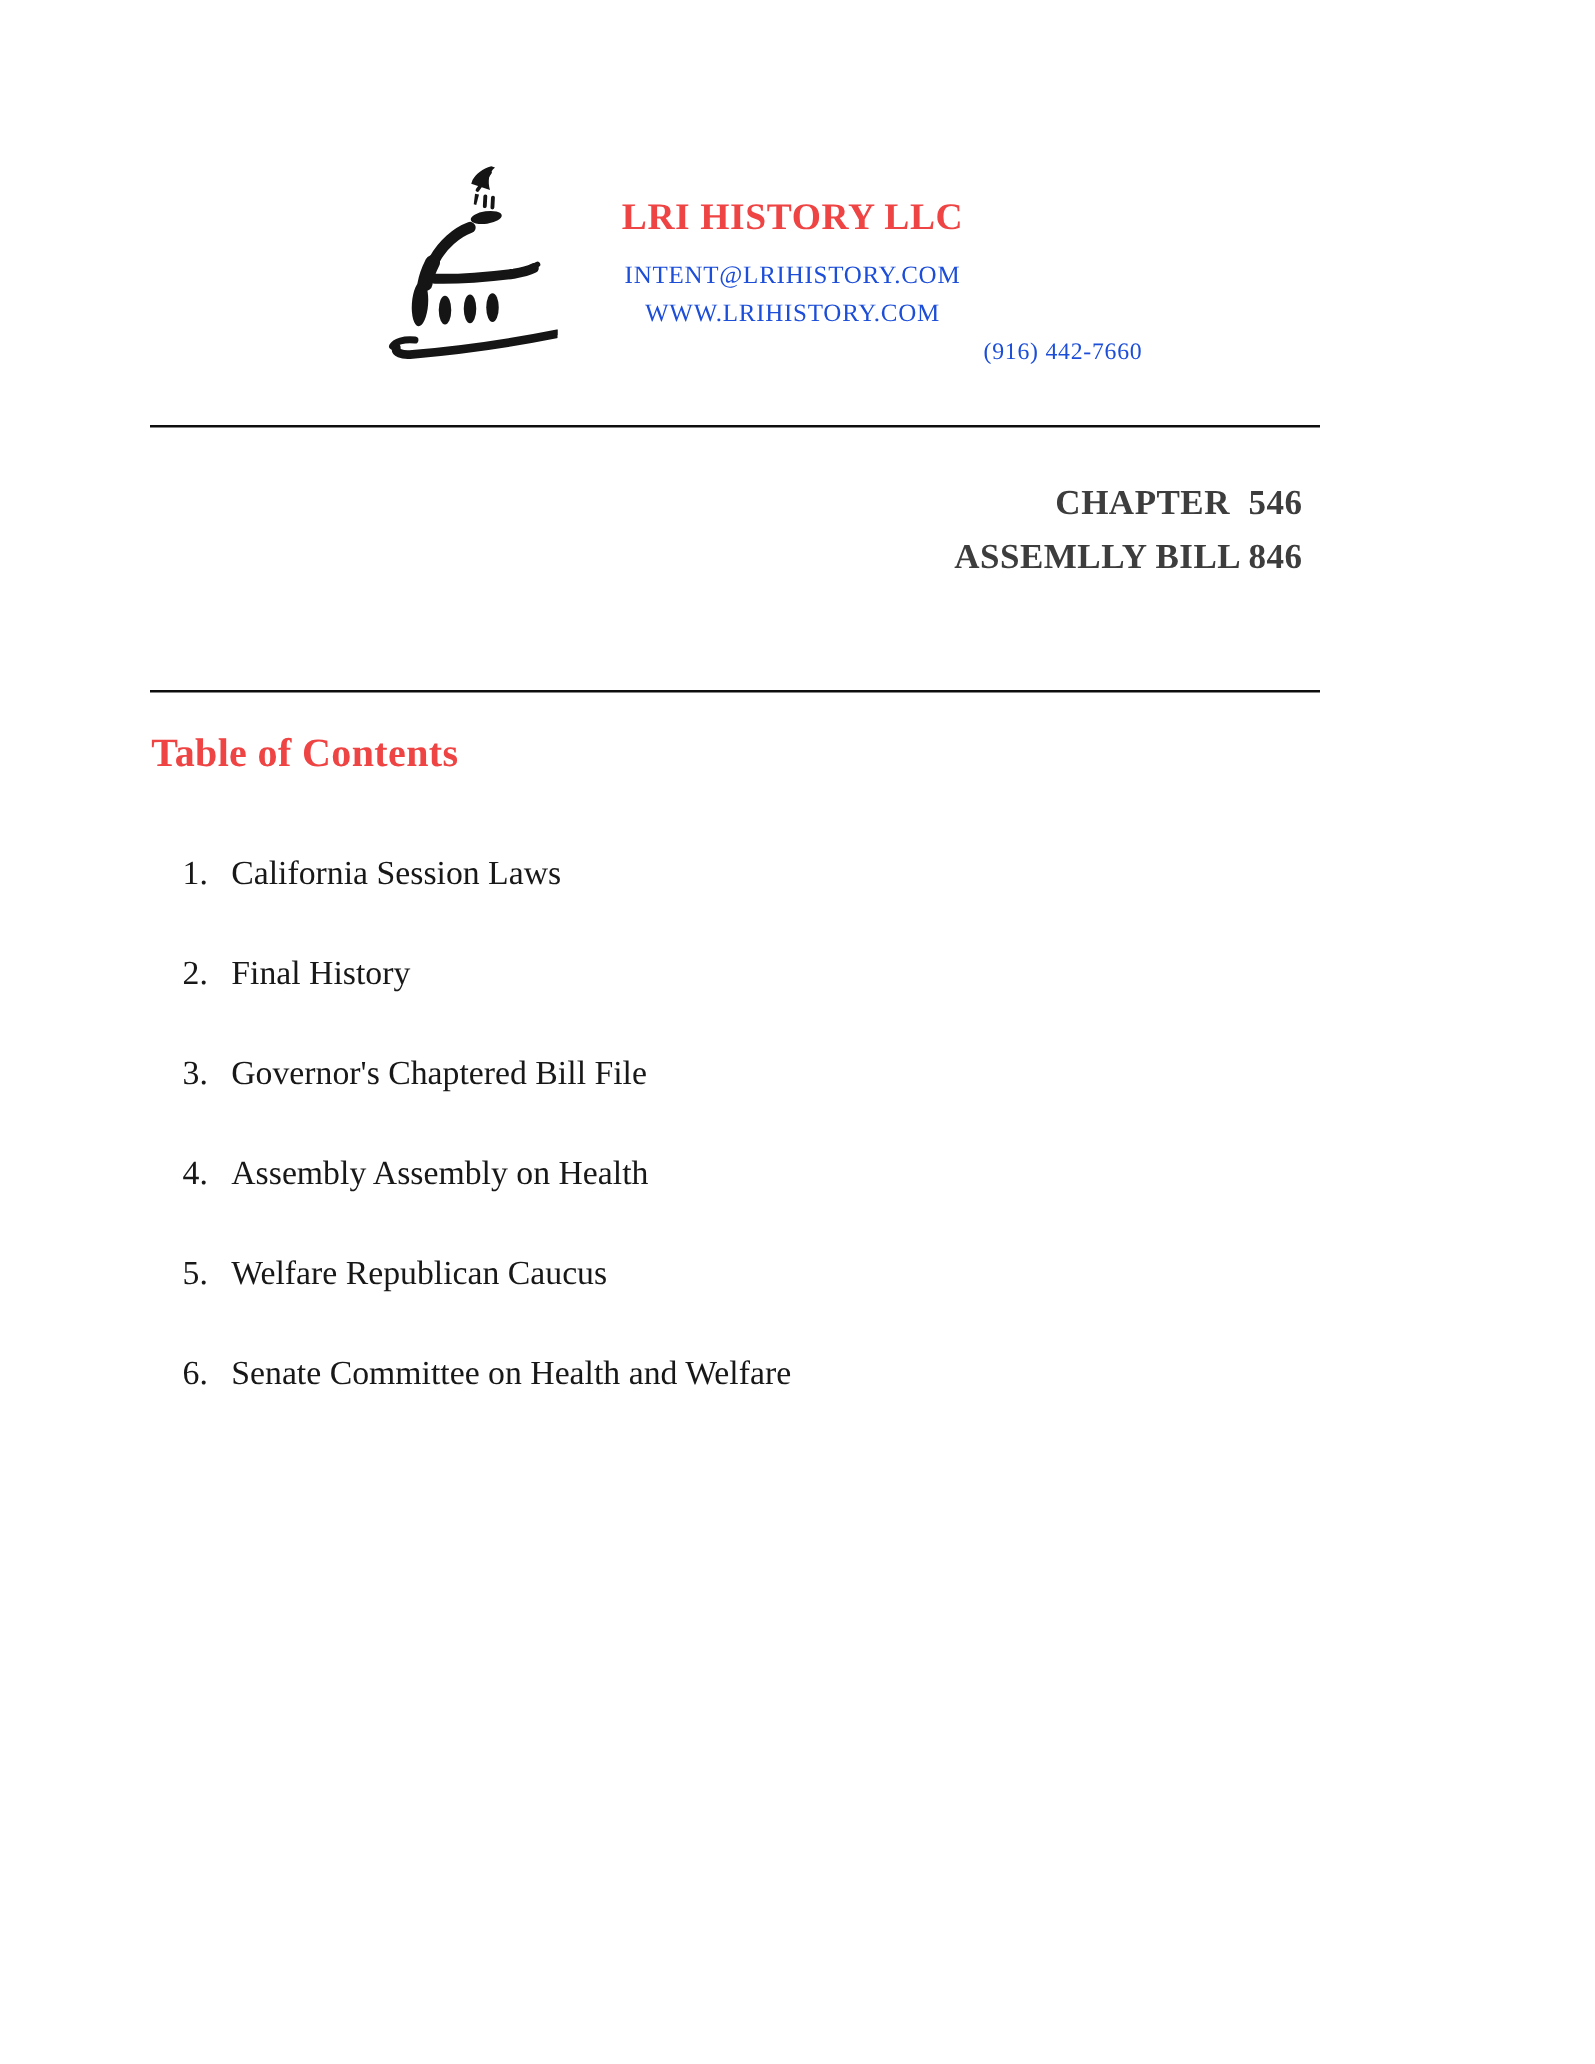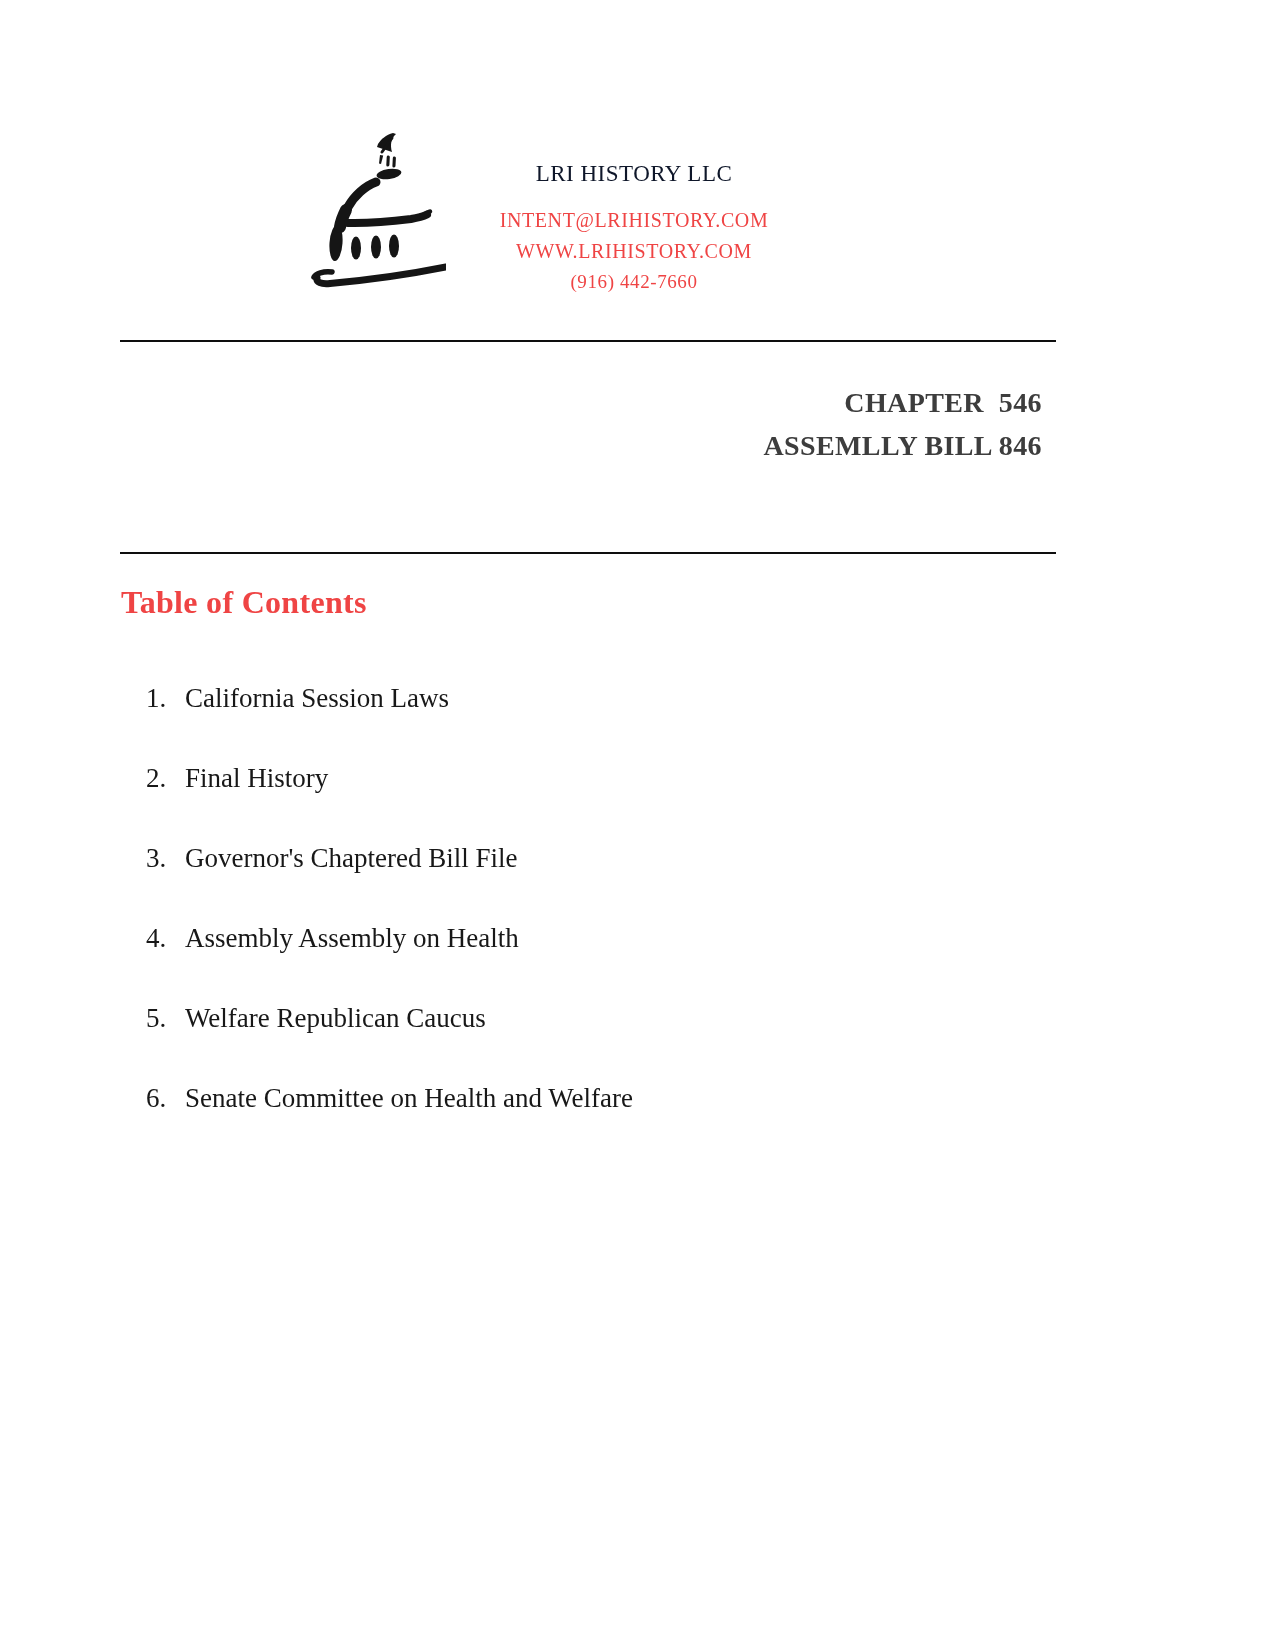--- a/index.html
+++ b/index.html
@@ -30,39 +30,40 @@
     left: 354px;
     top: 0;
     width: 560px;
     text-align: center;
   }
   .company-name {
     position: absolute;
     top: 154px;
     left: 0;
     width: 100%;
-    font-size: 23px;
+    font-size: 30px;
     line-height: 40px;
     letter-spacing: 0.5px;
-    color: #0f172a;
+    color: #ef4444;
     white-space: pre;
+    font-weight: bold;
   }
   .contact-line {
     position: absolute;
     left: 0;
     width: 100%;
     font-size: 20px;
     line-height: 24px;
     letter-spacing: 0.6px;
-    color: #ef4444;
+    color: #1d4ed8;
     white-space: pre;
   }
   .contact-email   { top: 208px; }
   .contact-website { top: 239px; }
-  .contact-phone   { top: 270px; font-size: 19px; }
+  .contact-phone   { top: 270px; font-size: 19px; text-align: right; }
 
   
   .rule {
     position: absolute;
     left: 120px;
     width: 936px;
     height: 2px;
     background: #0e0e0e;
   }
   .rule-top    { top: 340px; }

